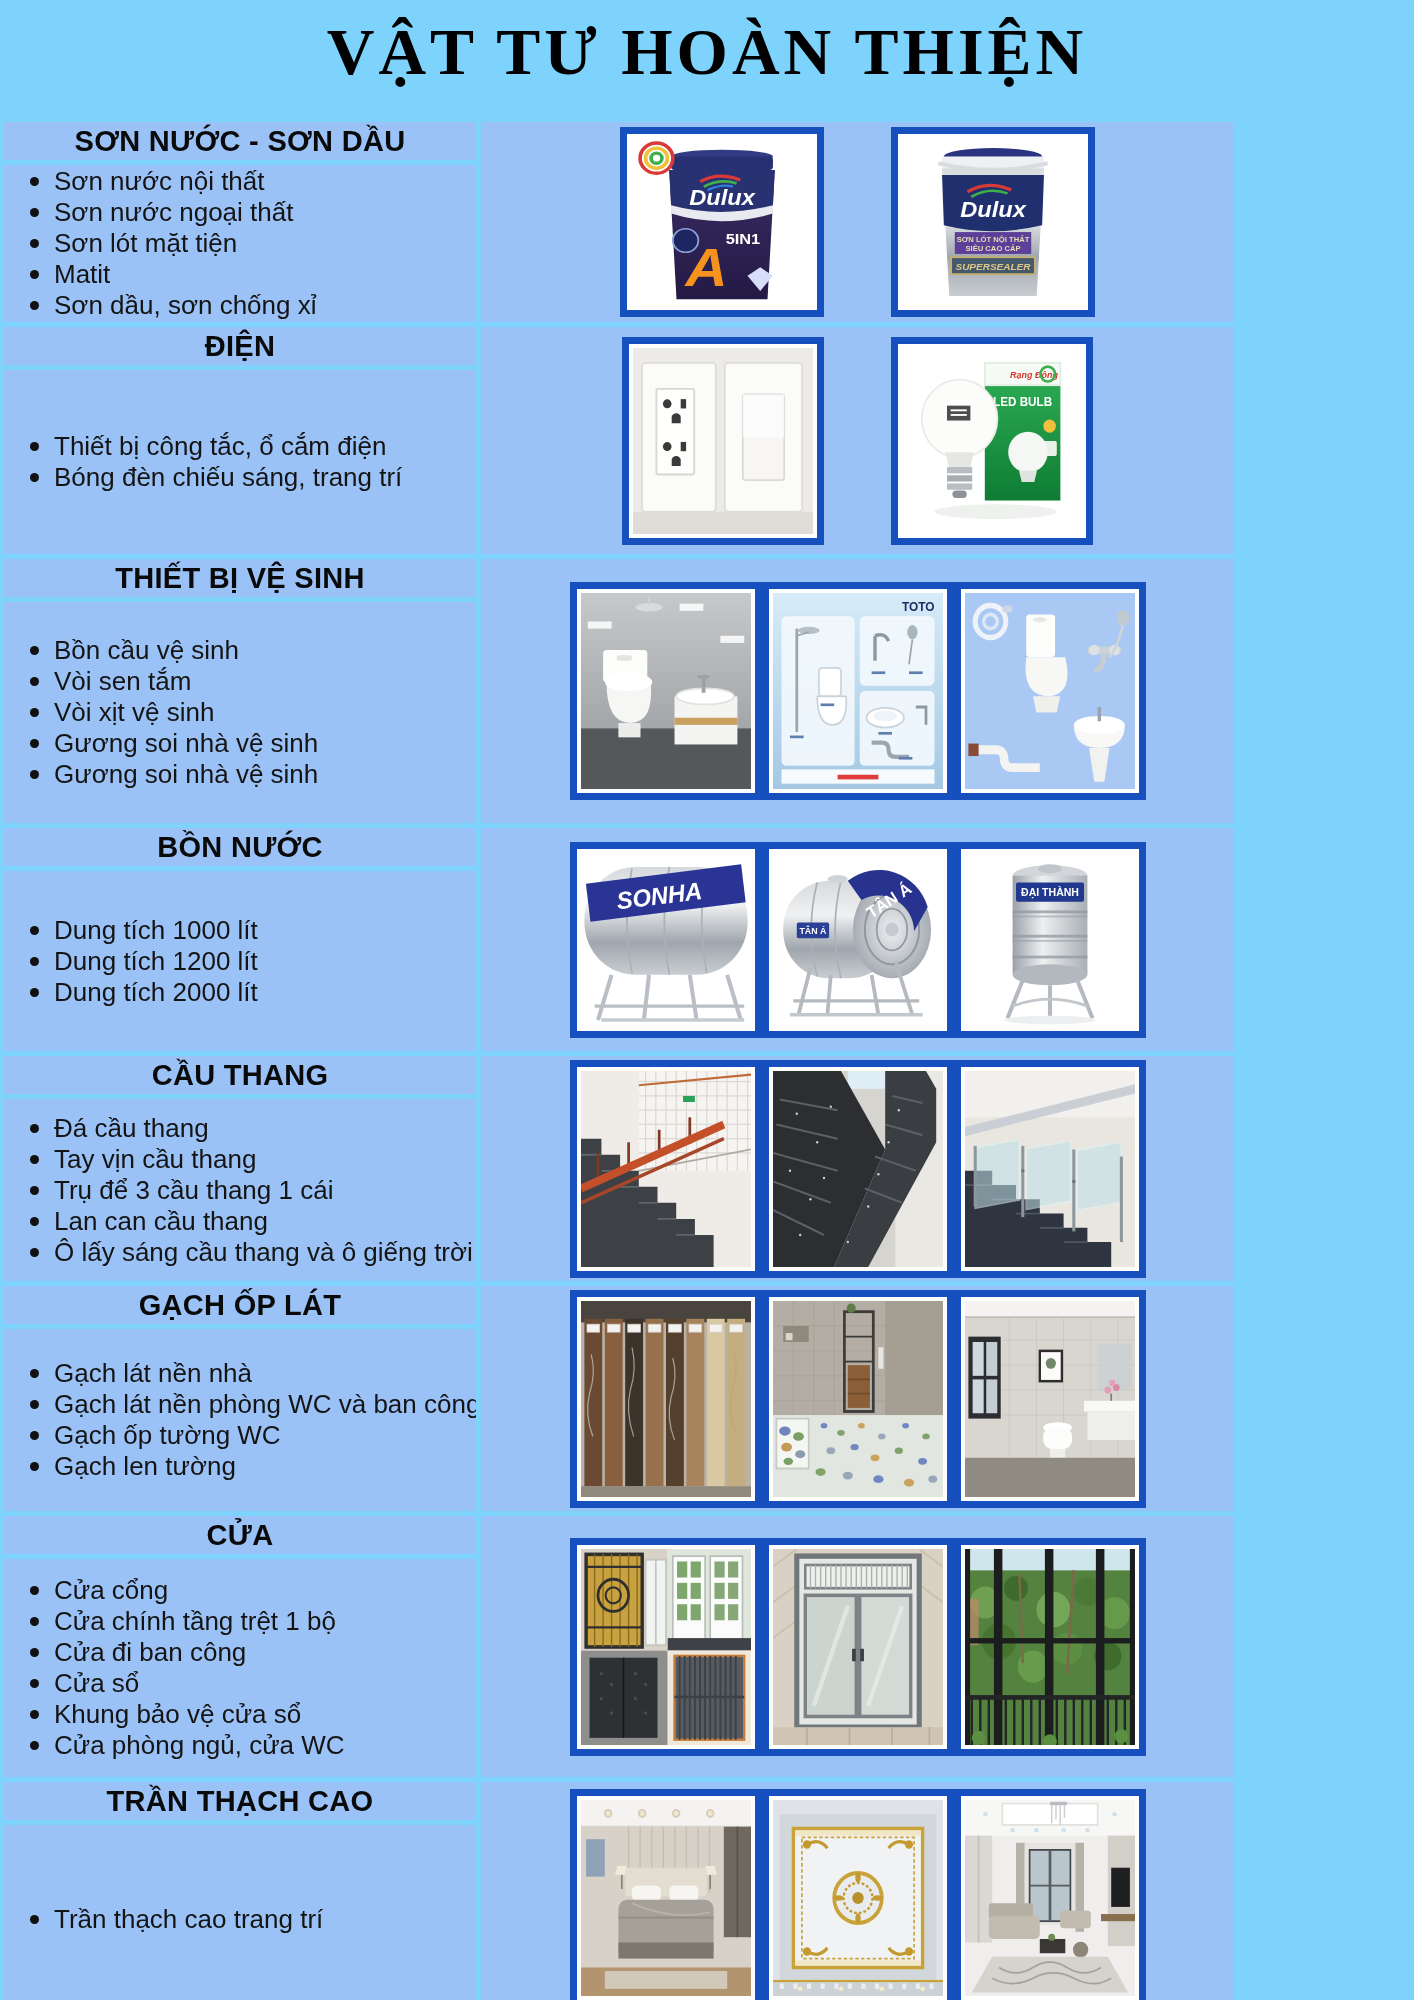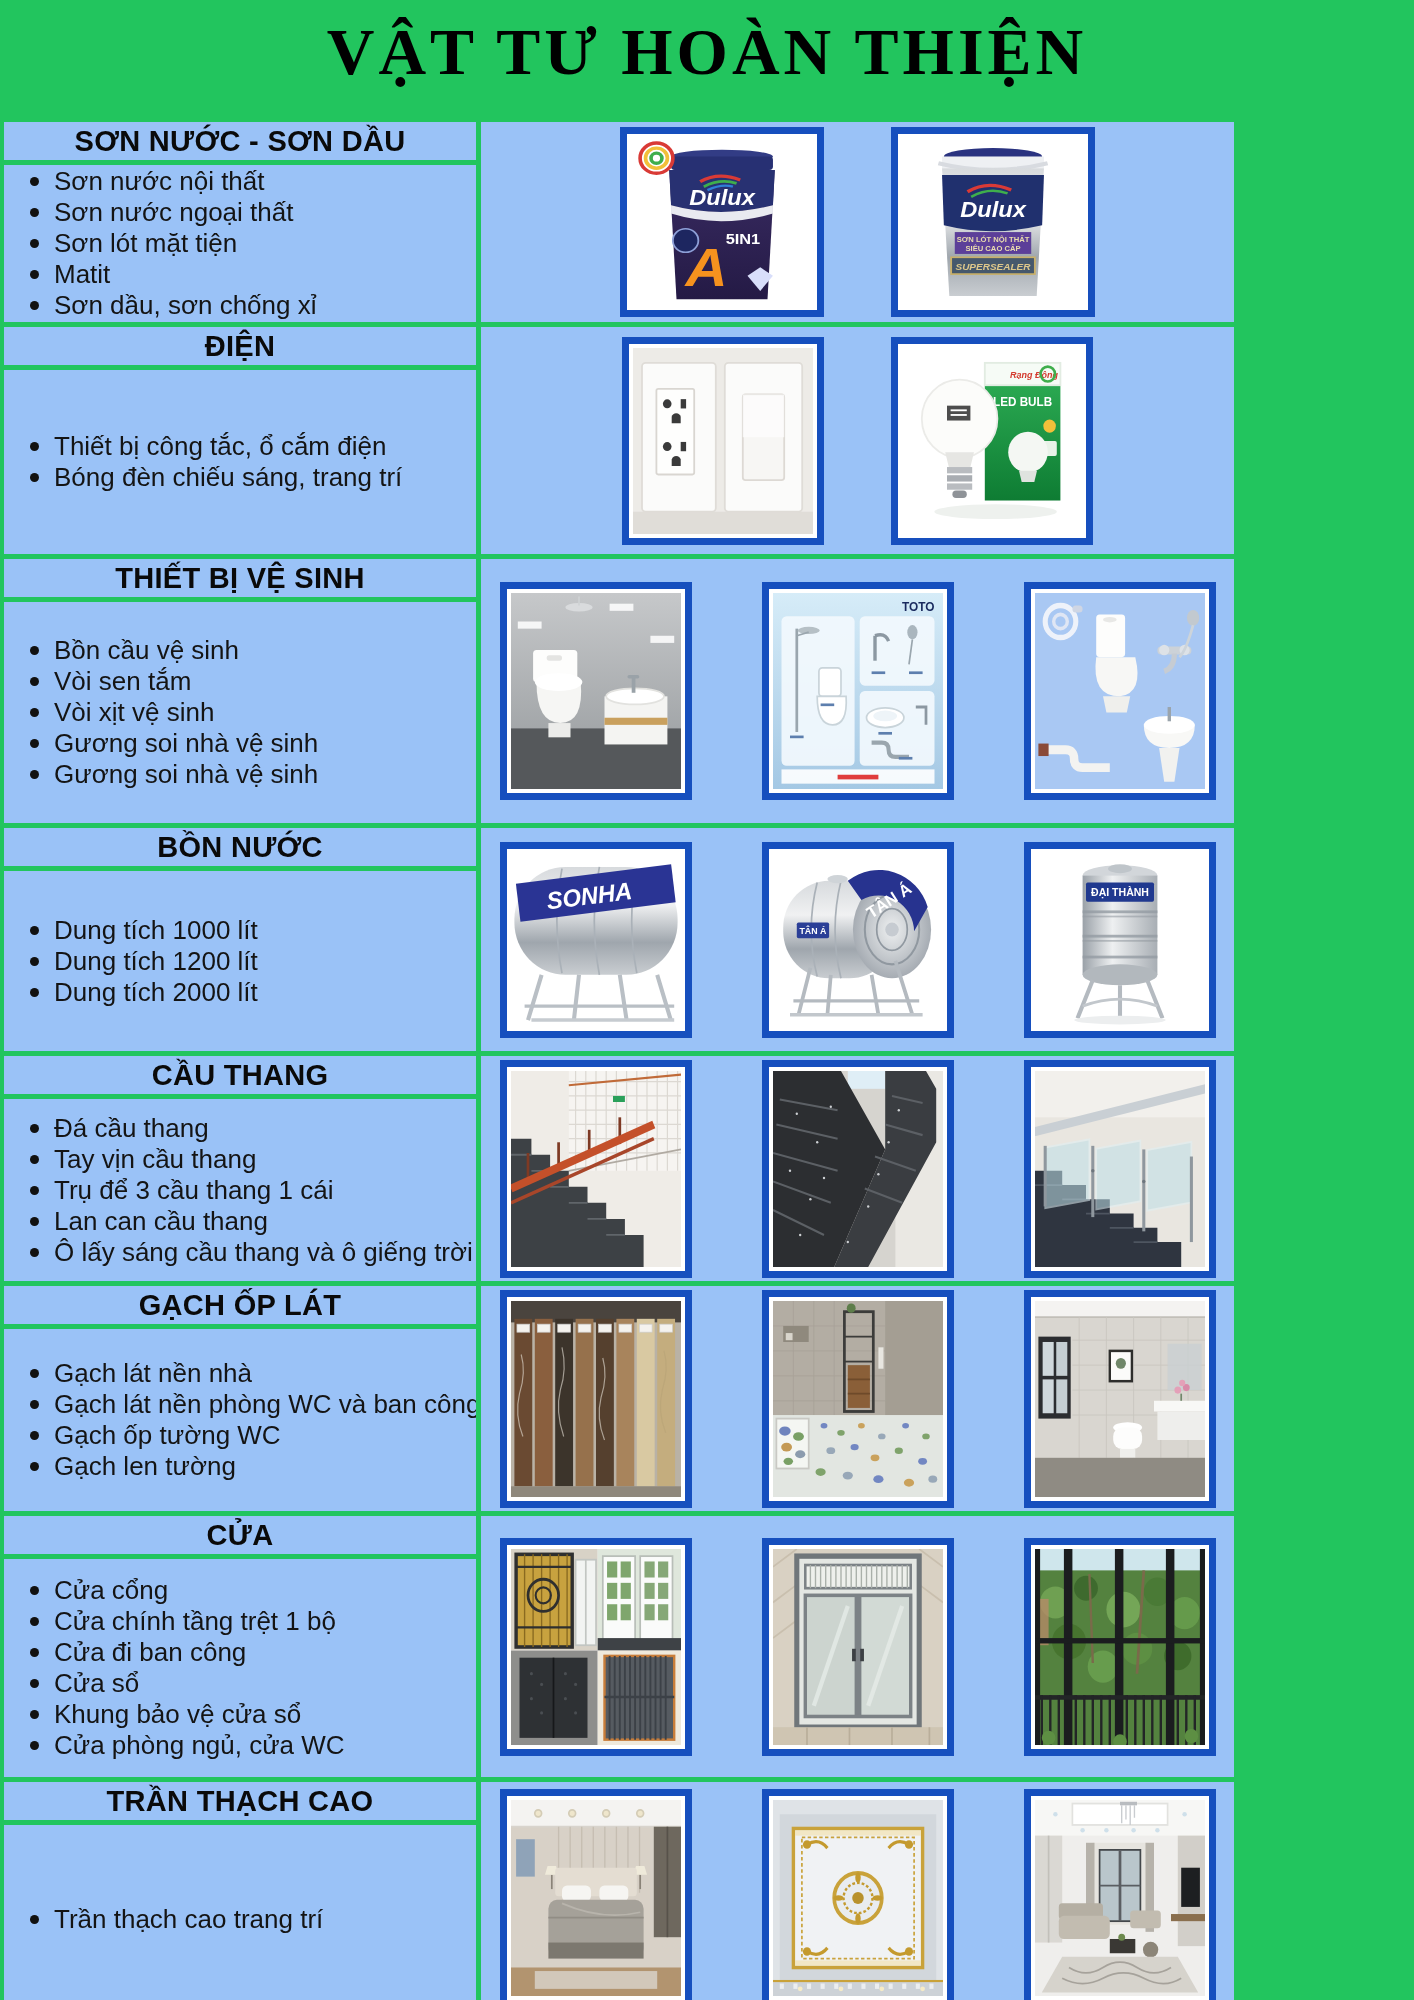--- a/index.html
+++ b/index.html
@@ -1,36 +1,36 @@
 <!DOCTYPE html>
 <html><head>
 <meta charset="utf-8">
 <style>
   html,body{margin:0;padding:0}
   body{width:1414px;height:2000px;overflow:hidden;background:#2b7ef2;
        font-family:"Liberation Sans","DejaVu Sans",sans-serif;}
-  .page{position:relative;width:1414px;height:2000px;background:#22c55e}
+  .page{position:relative;width:1414px;height:2000px;background:#7dd3fc}
   .title{height:103px;display:flex;align-items:center;justify-content:center;
          font-family:"Liberation Serif","DejaVu Serif",serif;font-weight:bold;
          font-size:66px;letter-spacing:4px;color:#000}
   .grid{position:absolute;top:103px;left:0;width:1238px;box-sizing:border-box;
         padding:0 4px 4px 4px;display:grid;gap:5px;
         grid-template-columns:472px 1fr;
         grid-template-rows:38px 157px 38px 184px 38px 221px 38px 180px 38px 182px 38px 182px 38px 218px 38px 189px;margin-top:19px;}
   .hcell{grid-column:1;background:#9ac2f7;display:flex;align-items:center;justify-content:center}
   .hcell span{font-size:29px;font-weight:bold;color:#0a0a0a;letter-spacing:.3px}
   .lcell{grid-column:1;background:#9ac2f7;display:flex;flex-direction:column;justify-content:center;
          box-sizing:border-box;padding:2px 18px 2px 12px;overflow:hidden}
   .lcell ul{margin:0;padding:0;list-style:none}
   .lcell li{position:relative;padding-left:38px;font-size:26px;line-height:31px;
             color:#141414;white-space:nowrap}
   .lcell li::before{content:"";position:absolute;left:14px;top:11px;width:9px;height:9px;
             border-radius:50%;background:#111}
   .icell{grid-column:2;background:#9ac2f7;display:flex;align-items:center;justify-content:center}
-  .g2{gap:67px}.g3{gap:70px}
+  .g2{gap:67px}.g3{}
   .ra{grid-row:1/3}.rb{grid-row:3/5}.rc{grid-row:5/7}.rd{grid-row:7/9}
   .re{grid-row:9/11}.rf{grid-row:11/13}.rg{grid-row:13/15}.rh{grid-row:15/17}
   .ph{box-sizing:border-box;border:7px solid #164fbe;background:#fff;padding:4px;
       display:flex;flex:0 0 auto}
   .ph svg{width:100%;height:100%;display:block}
   .z1{width:204px;height:190px}.z2{width:202px;height:208px}
   .z3{width:192px;height:218px}.z4{width:192px;height:196px}
   svg text{font-family:"Liberation Sans","DejaVu Sans",sans-serif}
   .defs{position:absolute;width:0;height:0}
 </style>

